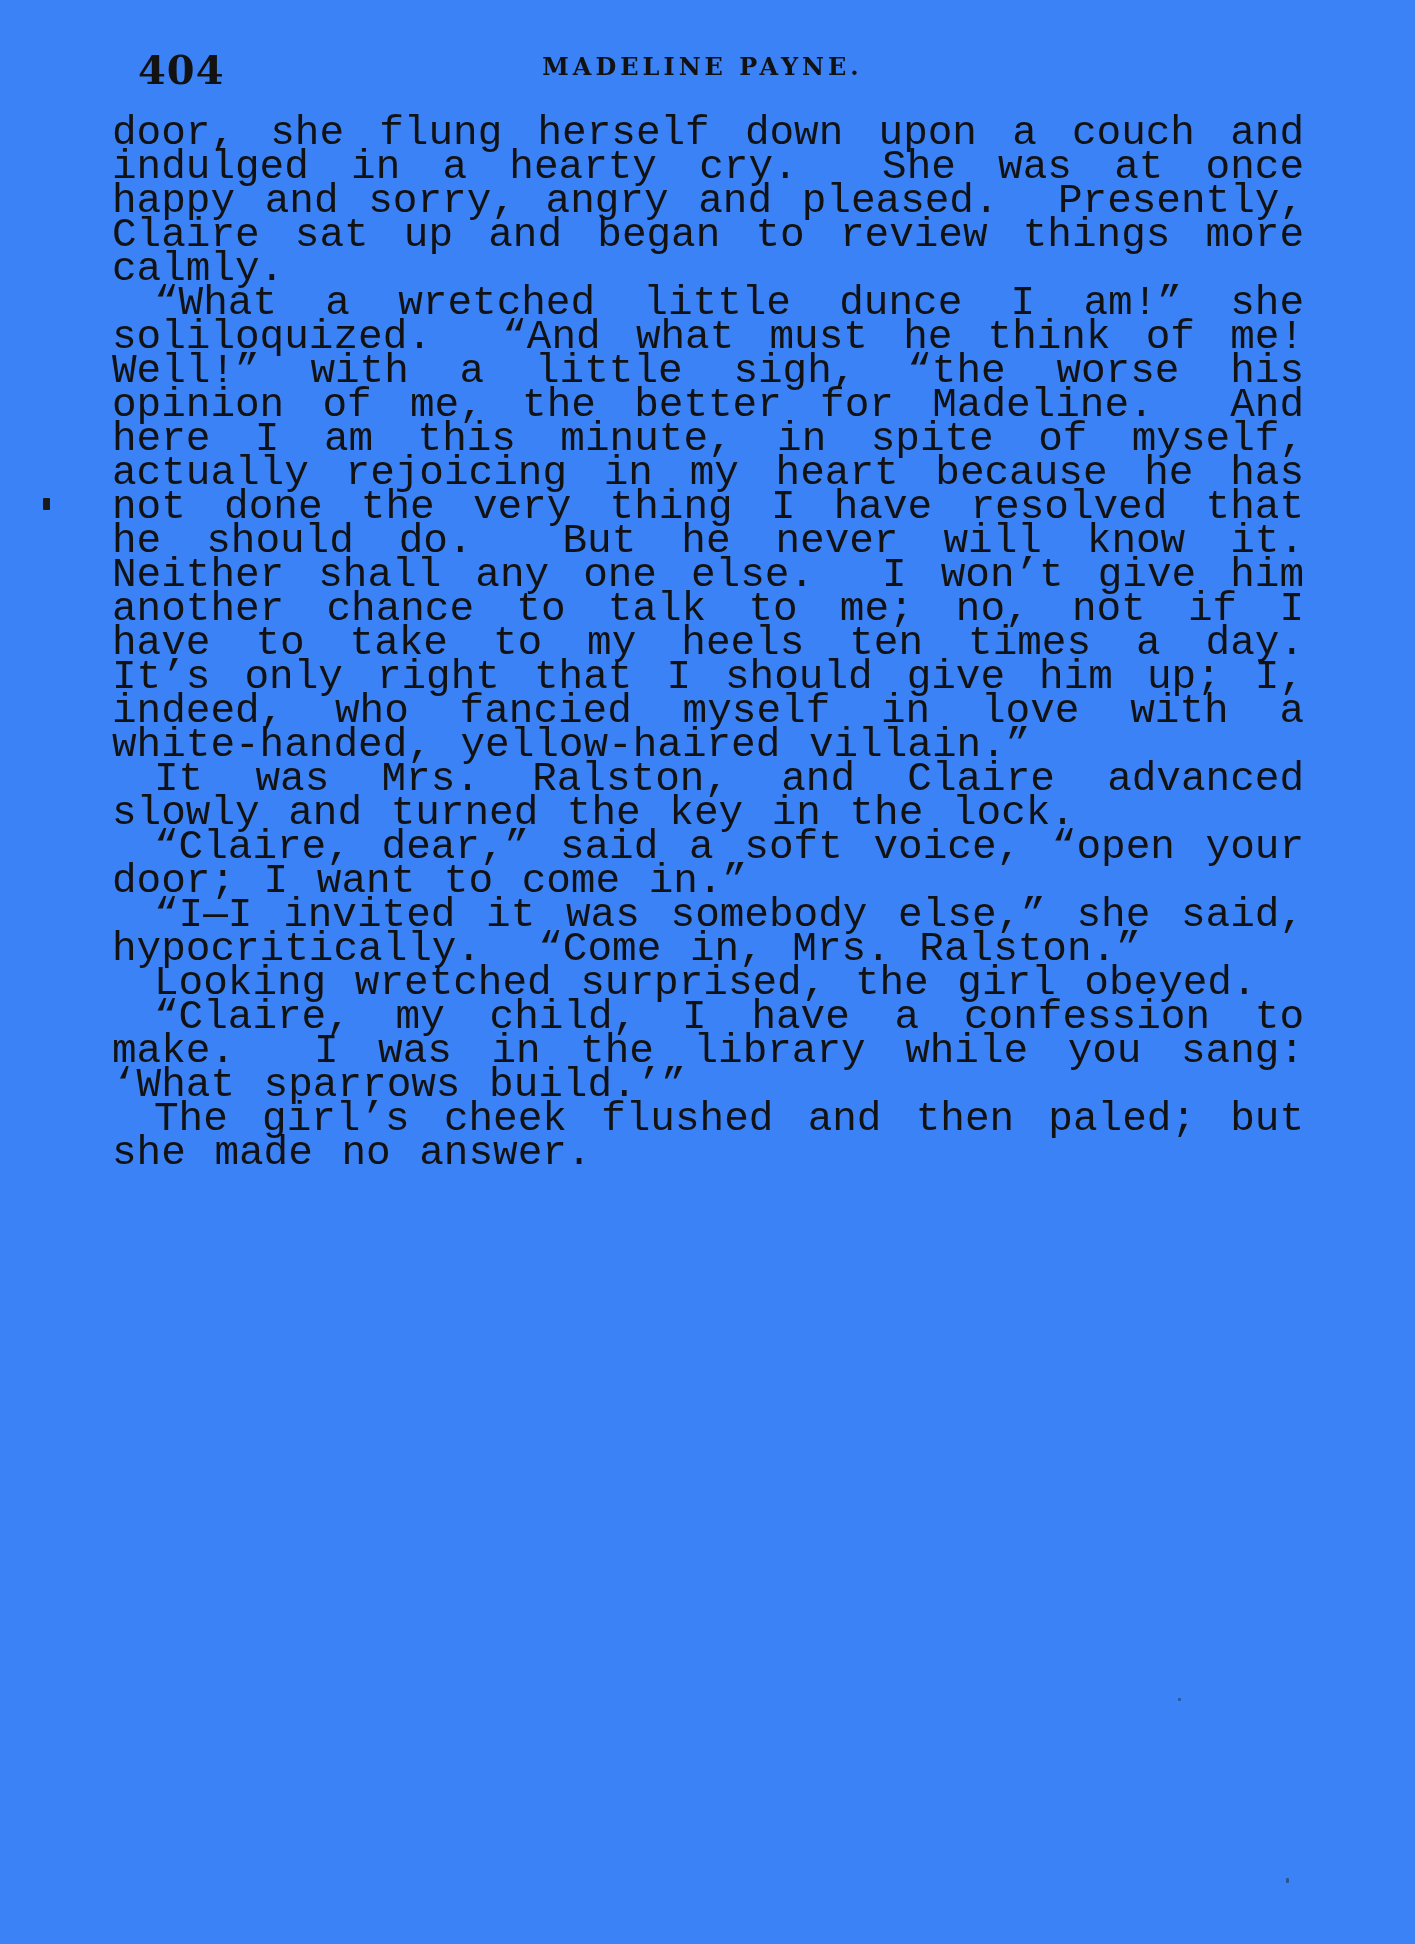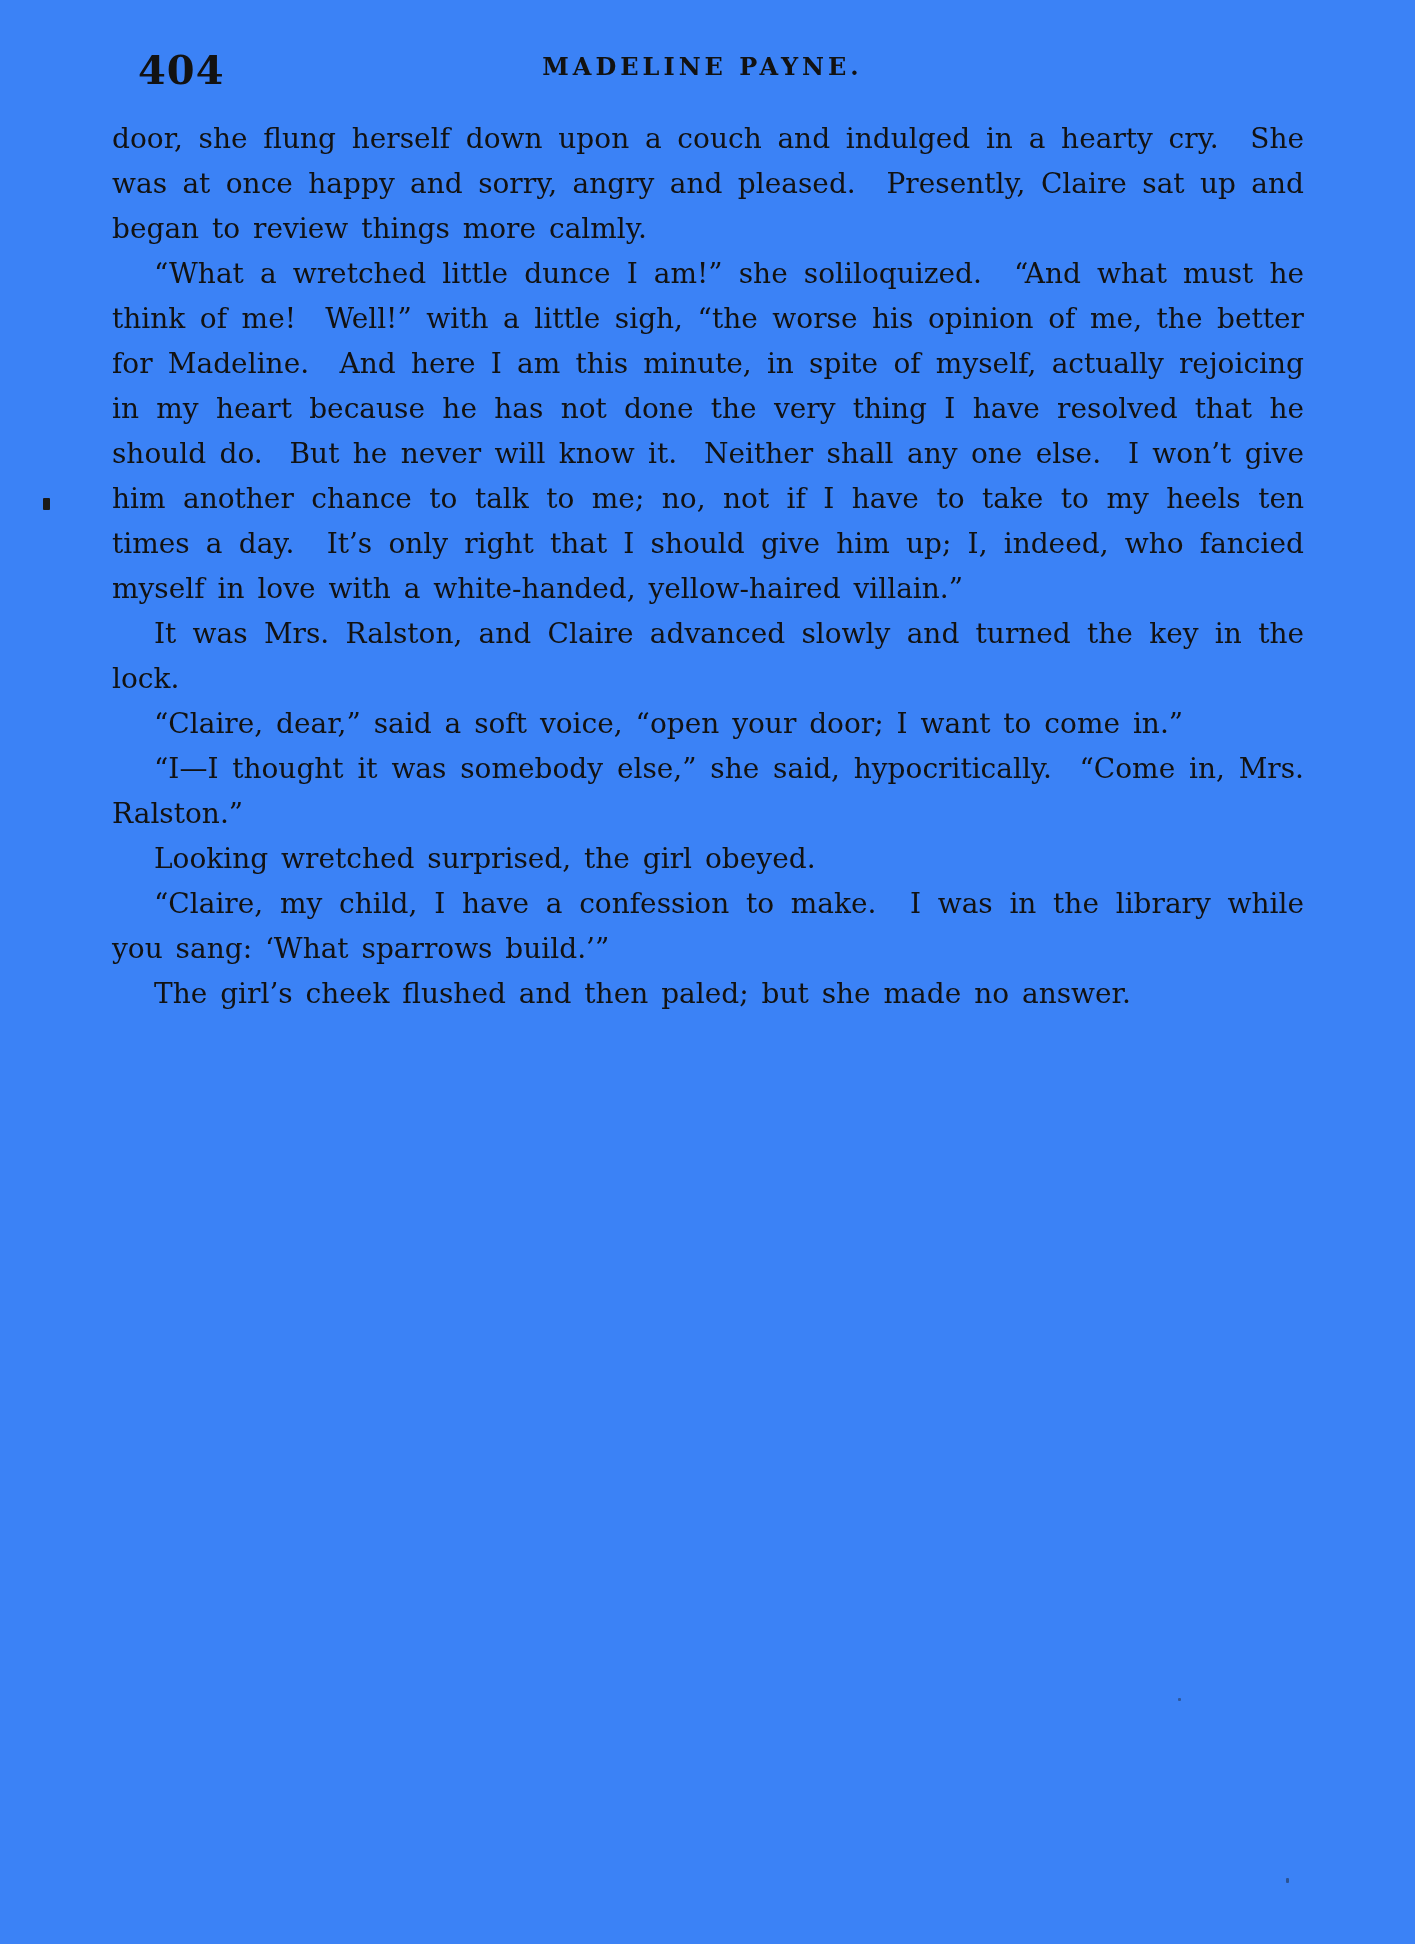--- a/index.html
+++ b/index.html
@@ -41,24 +41,25 @@
     font-weight: bold;
     letter-spacing: 4px;
     white-space: nowrap;
   }
   
   .body-text {
     position: absolute;
     top: 116px;
     left: 112px;
     width: 1192px;
-    font-size: 28px;
-    line-height: 45px;
+    font-size: 41px;
+    line-height: 34px;
     text-align: justify;
     word-spacing: 4px;
+    font-family: Liberation Mono, monospace;
   }
   .body-text p {
     margin: 0;
     text-indent: 42px;
     white-space: pre-wrap;
   }
   .body-text p.no-indent {
     text-indent: 0;
   }
   
@@ -79,21 +80,21 @@
   <div class="running-head">
     <span class="page-number">404</span>
     <span class="running-title">MADELINE PAYNE.</span>
   </div>
 
   <div class="body-text">
     <p class="no-indent">door, she flung herself down upon a couch and indulged in a hearty cry.  She was at once happy and sorry, angry and pleased.  Presently, Claire sat up and began to review things more calmly.</p>
     <p>“What a wretched little dunce I am!” she soliloquized.  “And what must he think of me!  Well!” with a little sigh, “the worse his opinion of me, the better for Madeline.  And here I am this minute, in spite of myself, actually rejoicing in my heart because he has not done the very thing I have resolved that he should do.  But he never will know it.  Neither shall any one else.  I won’t give him another chance to talk to me; no, not if I have to take to my heels ten times a day.  It’s only right that I should give him up; I, indeed, who fancied myself in love with a white-handed, yellow-haired villain.”</p>
     <p>It was Mrs. Ralston, and Claire advanced slowly and turned the key in the lock.</p>
     <p>“Claire, dear,” said a soft voice, “open your door; I want to come in.”</p>
-    <p>“I—I thought it was somebody else,” she said, hypocritically.  “Come in, Mrs. Ralston.”</p>
+    <p>“I—I invited it was somebody else,” she said, hypocritically.  “Come in, Mrs. Ralston.”</p>
     <p>Looking wretched surprised, the girl obeyed.</p>
     <p>“Claire, my child, I have a confession to make.  I was in the library while you sang: ‘What sparrows build.’”</p>
     <p>The girl’s cheek flushed and then paled; but she made no answer.</p>
   </div>
 
   <div class="speck speck-1"></div>
   <div class="speck speck-2"></div>
   <div class="speck speck-3"></div>
 
 </div>

